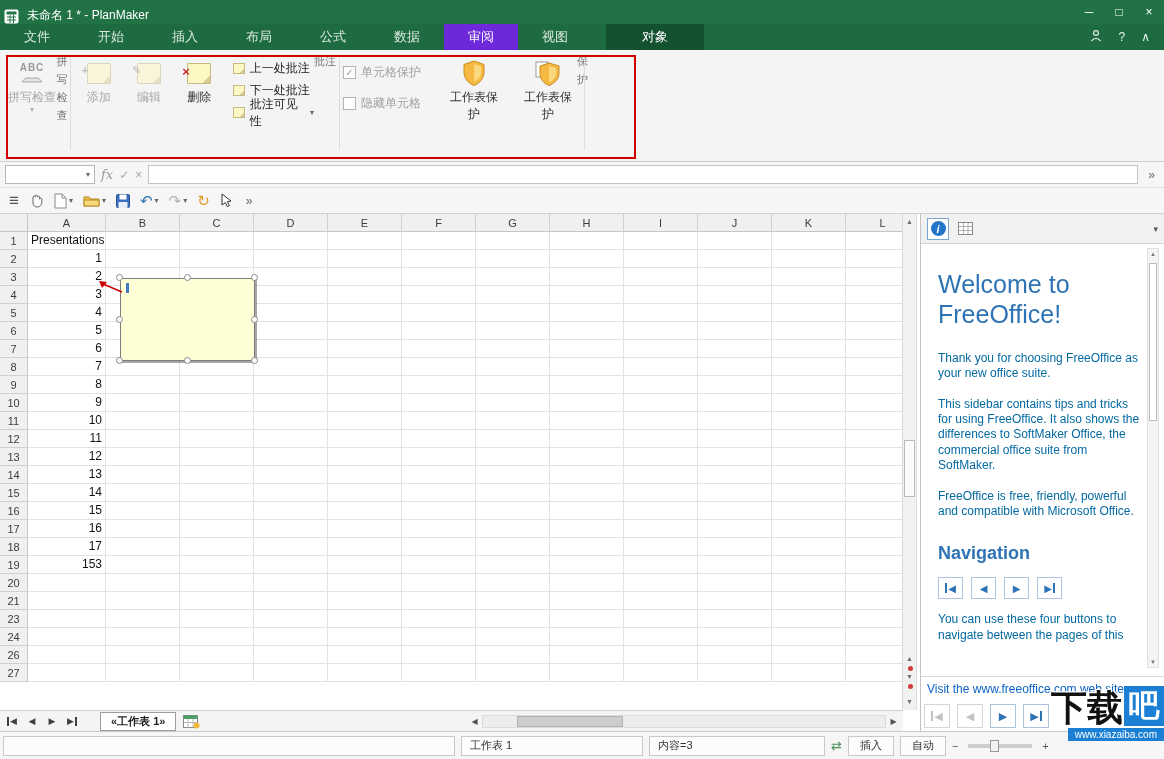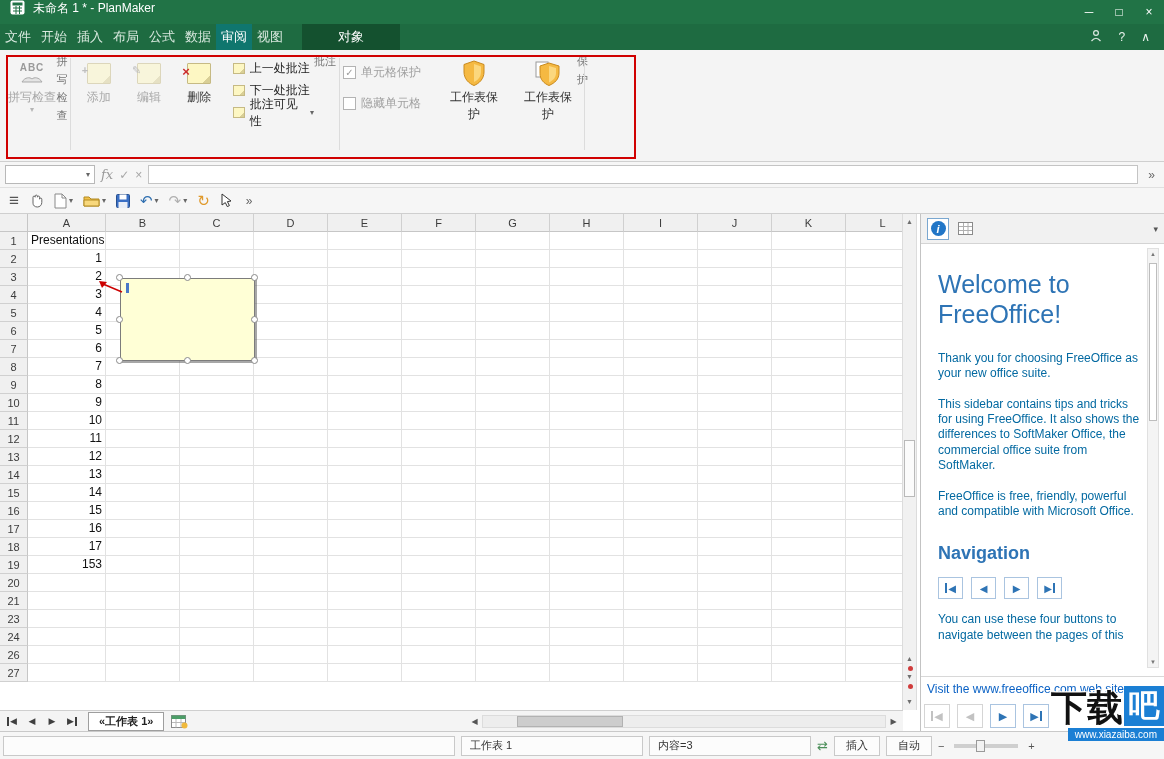--- a/index.html
+++ b/index.html
@@ -1,29 +1,29 @@
 <!DOCTYPE html>
 <html><head>
 <meta charset="utf-8">
 <style>
   *{box-sizing:border-box;margin:0;padding:0}
   body{margin:0;background:#888;font-family:"Liberation Sans","DejaVu Sans",sans-serif}
   .app{position:relative;width:1164px;height:759px;background:#fff;overflow:hidden;font-size:12px;color:#222}
 
   
-  .titlebar{position:absolute;left:0;top:0;width:100%;height:24px;background:#217346;display:flex;align-items:flex-start;color:#fff;padding-left:10px}
+  .titlebar{position:absolute;left:0;top:0;width:100%;height:24px;background:#217346;display:flex;align-items:flex-end;color:#fff;padding-left:4px}
   .app-icon{flex:none;margin-right:8px;display:flex}
   .title-text{font-size:12px}
   .win-controls{margin-left:auto;display:flex;height:100%}
   .wc{width:30px;display:flex;align-items:center;justify-content:center;font-size:12px;color:#fff}
 
   
   .menubar{position:absolute;left:0;top:24px;width:100%;height:26px;background:#1e6b41;display:flex;align-items:stretch;color:#d9e9df;font-size:13px}
-  .mtab{padding:0 5px;line-height:26px}
-  .mtab.active{background:#0f766e;color:#fff}
+  .mtab{padding:0 24px;line-height:26px}
+  .mtab.active{background:#6d28d9;color:#fff}
   .ctx-zone{background:#14512f;line-height:26px;padding:0 36px;margin-left:14px;color:#fff}
   .menu-right{margin-left:auto;display:flex;align-items:center;gap:16px;padding-right:14px;color:#e9f2ec;font-size:12px}
 
   
   .ribbon{position:absolute;left:0;top:50px;width:100%;height:112px;background:#f4f4f4;border-bottom:1px solid #cfcfcf}
   .rgroup{position:absolute;top:2px;height:106px;display:flex;flex-direction:row}
   .rg-content{flex:1;display:flex}
   .rg-label{height:18px;line-height:18px;text-align:center;font-size:11px;color:#757575}
   .rg-sep{position:absolute;top:8px;height:92px;width:1px;background:#dcdcdc}
   .red-box{position:absolute;left:6px;top:5px;width:630px;height:104px;border:2px solid #d00000;z-index:20;pointer-events:none}
@@ -88,21 +88,21 @@
   
   .vscroll{position:absolute;left:902px;top:214px;width:15px;height:496px;background:#f1f1f1;border-left:1px solid #dcdcdc;border-right:1px solid #dcdcdc}
   .vs-glyph{position:absolute;left:0;width:13px;text-align:center;font-size:7px;color:#6f6f6f;line-height:10px}
   .vs-thumb{position:absolute;left:1px;top:226px;width:11px;height:57px;background:#fbfbfb;border:1px solid #b9b9b9}
   .red-dot{position:absolute;left:5px;width:5px;height:5px;border-radius:50%;background:#d03c3c}
 
   
   .sheetbar{position:absolute;left:0;top:710px;width:903px;height:21px;background:#f4f4f4;border-top:1px solid #cfcfcf;display:flex;align-items:center;padding:0 2px;font-size:11px}
   .tnav{flex:none;width:20px;display:flex;align-items:center;justify-content:center;color:#3f3f3f;font-size:9px;gap:1px}
   .tnav .bar{width:2px;height:9px;background:currentColor}
-  .sheet-tab{flex:none;height:19px;border:1px solid #9e9e9e;background:#fff;padding:0 10px;display:flex;align-items:center;font-weight:bold;margin-left:6px}
+  .sheet-tab{flex:none;height:19px;border:1px solid #9e9e9e;background:#fff;padding:0 10px;display:flex;align-items:center;font-weight:bold;margin-left:18px}
   .new-sheet{flex:none;margin-left:7px;display:flex}
   .sb-fill{flex:1}
   .hs-arrow{flex:none;width:15px;text-align:center;color:#555;font-size:8px}
   .hs-track{position:relative;flex:none;width:404px;height:13px;background:#ededed;border:1px solid #dcdcdc}
   .hs-thumb{position:absolute;left:34px;top:0;width:106px;height:11px;background:#cdcdcd;border:1px solid #b2b2b2}
 
   
   .statusbar{position:absolute;left:0;top:731px;width:100%;height:28px;background:#f6f6f6;border-top:1px solid #c9c9c9;display:flex;align-items:center;gap:6px;padding:0 3px;font-size:11px;color:#333}
   .sfield{height:20px;background:#fcfcfc;border:1px solid #c9c9c9;display:flex;align-items:center;padding:0 8px}
   .zoom-track{position:relative;flex:none;width:64px;height:4px;background:#cfcfcf;margin:0 4px}
@@ -795,21 +795,21 @@
     <span class="hs-arrow">◀</span>
     <div class="hs-track">
       <div class="hs-thumb"></div>
     </div>
     <span class="hs-arrow">▶</span>
   </div>
 
   <div class="statusbar">
     <div class="sfield" style="width:452px"></div>
     <div class="sfield" style="width:182px">工作表 1</div>
-    <div class="sfield" style="width:162px">内容=3</div>
+    <div class="sfield" style="width:176px">内容=3</div>
     <span style="color:#4c8f5a;font-size:13px">⇄</span>
     <div class="sfield" style="width:46px;justify-content:center">插入</div>
     <div class="sfield" style="width:46px;justify-content:center">自动</div>
     <span style="color:#555">−</span>
     <div class="zoom-track">
       <div class="zoom-thumb"></div>
     </div>
     <span style="color:#555">+</span>
   </div>
 

